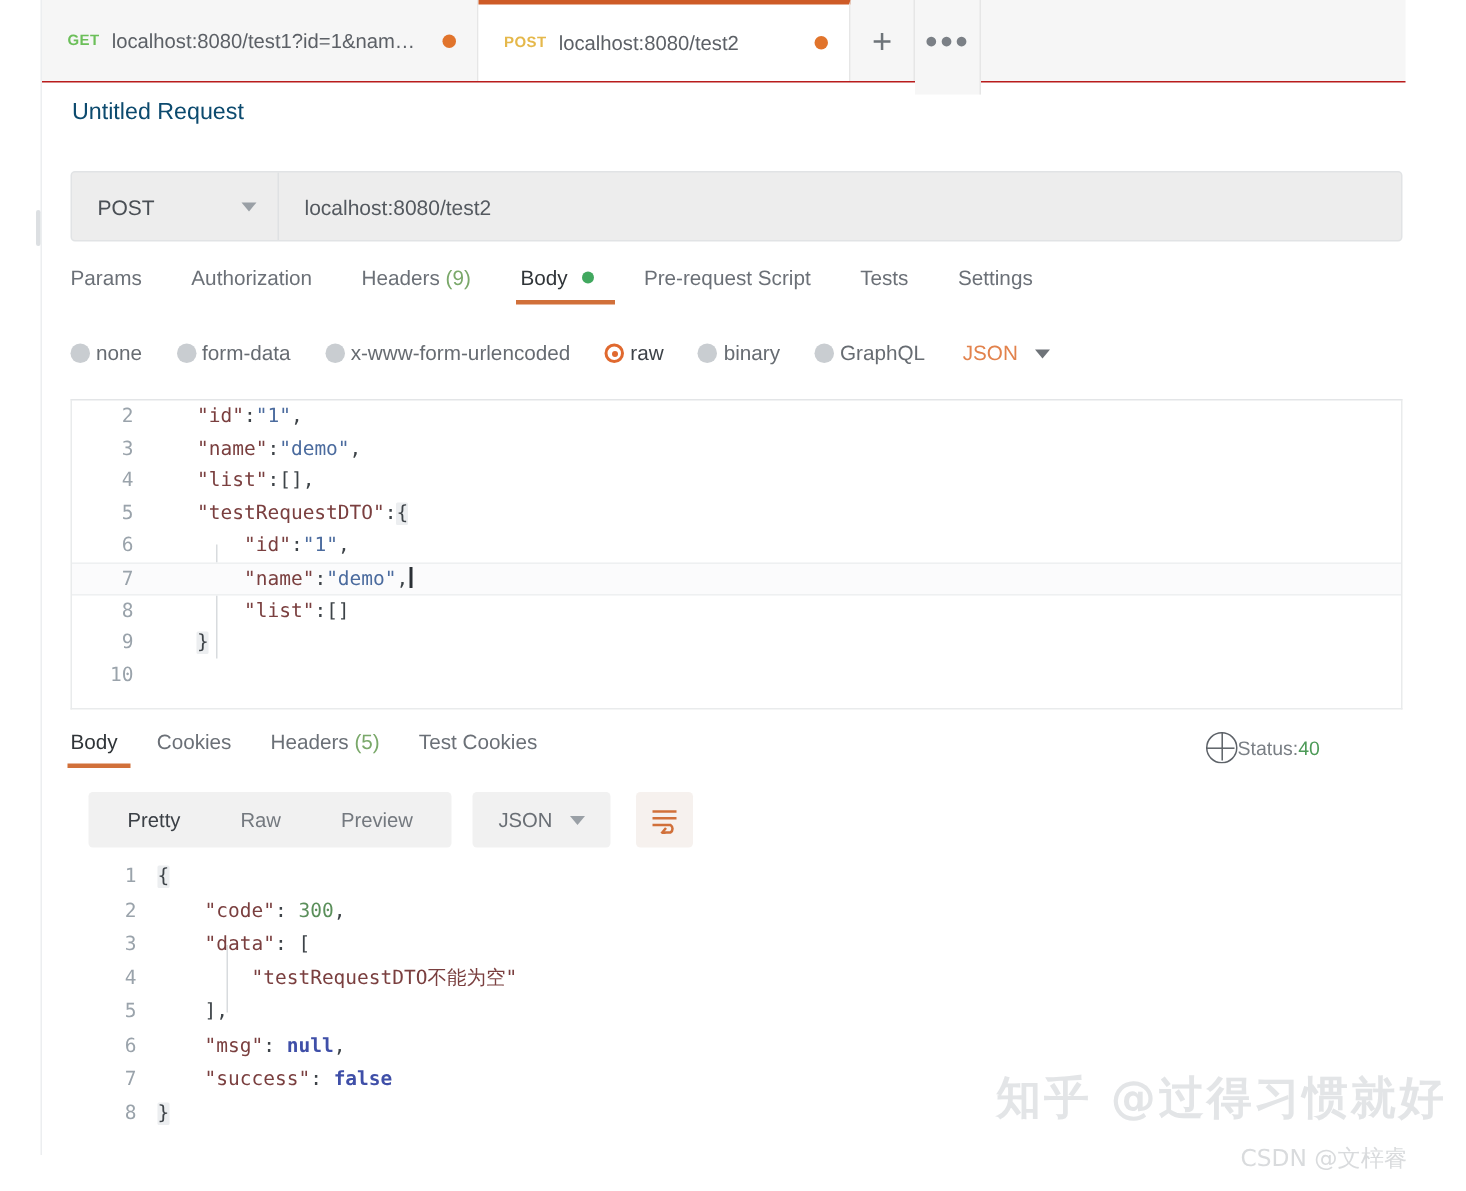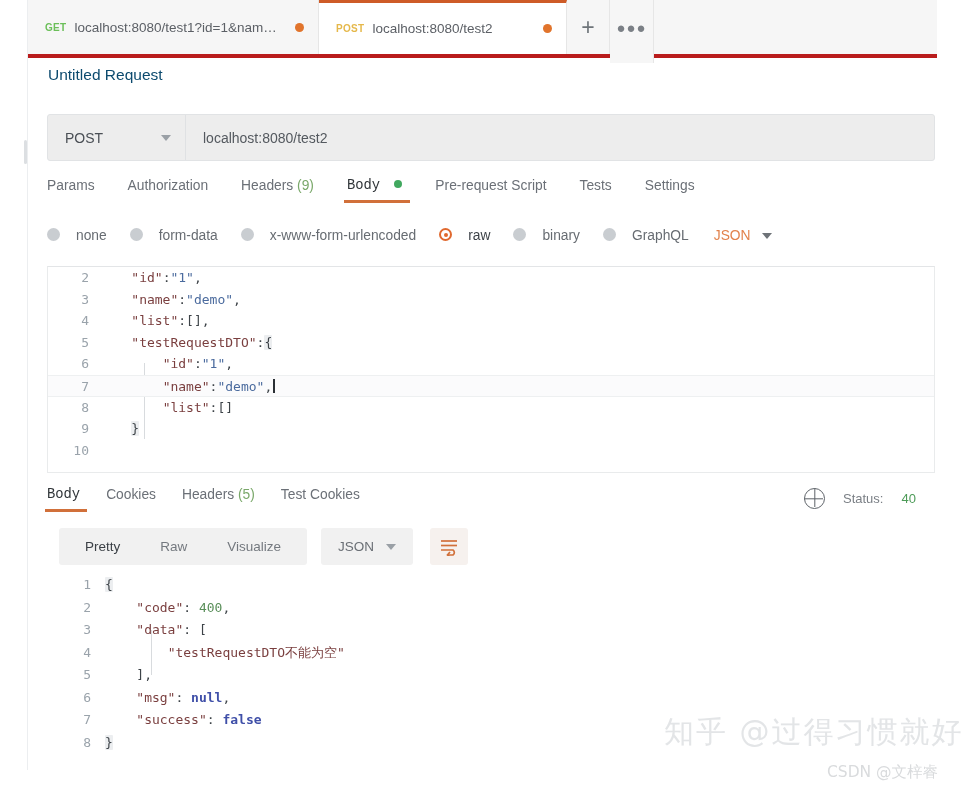--- a/index.html
+++ b/index.html
@@ -51,21 +51,21 @@
     background: #ffffff;
   }
 
   
   .tabstrip {
     position: absolute;
     left: 0; top: 0;
     width: 909px;
     height: 54px;
     background: #f6f6f6;
-    border-bottom: 4px solid #b91c1c;
+    border-bottom: 1px solid #b91c1c;
     display: flex;
     align-items: stretch;
   }
   .tab {
     position: relative;
     display: flex;
     align-items: center;
     gap: 8px;
     padding: 0 14px 0 17px;
     height: 54px;
@@ -181,21 +181,21 @@
   .rtab {
     position: relative;
     padding: 0 21px 13px 0;
     margin-right: 12px;
     font-size: 13.8px;
     color: #6b7077;
     cursor: pointer;
     white-space: nowrap;
   }
   .rtab .cnt { color: #7aa86a; }
-  .rtab.sel { color: #2f3438; font-family: Liberation Mono, monospace; }
+  .rtab.sel { color: #2f3438; }
   .rtab.sel::after {
     content: "";
     position: absolute;
     left: -3px;
     bottom: 3px;
     width: 66px;
     height: 3px;
     background: #d1703a;
   }
   .rtab .bodydot {
@@ -210,21 +210,22 @@
   
   .body-types {
     position: absolute;
     left: 19px;
     top: 228px;
     display: flex;
     align-items: center;
   }
   .radio {
     display: flex;
-    gap: 16px;
+    align-items: center;
+    gap: 4px;
     margin-right: 23px;
     font-size: 13.8px;
     color: #676c72;
     cursor: pointer;
     white-space: nowrap;
   }
   .radio .bullet {
     width: 13px; height: 13px;
     border-radius: 50%;
     background: #c9cdd1;
@@ -332,21 +333,20 @@
   }
   .resp-tabs .rtab { margin-right: 10px; padding-right: 16px; }
   .resp-tabs .rtab.sel::after { width: 42px; left: -2px; }
 
   .status-area {
     position: absolute;
     right: -7px;
     top: 488px;
     display: flex;
     align-items: center;
-    gap: 18px;
     font-size: 13px;
     color: #7a7f85;
     white-space: nowrap;
     overflow: hidden;
     width: 140px;
   }
   .globe {
     width: 19px; height: 19px;
     border: 1.4px solid #5d6268;
     border-radius: 50%;
@@ -450,20 +450,21 @@
   
   .wm-zhihu {
     position: absolute;
     left: 664px;
     top: 712px;
     font-size: 30px;
     color: #e3e5e7;
     letter-spacing: 2px;
     white-space: nowrap;
     font-family: "DejaVu Sans", sans-serif;
+    font-weight: bold;
   }
   .wm-csdn {
     position: absolute;
     left: 827px;
     top: 762px;
     font-size: 15.5px;
     color: #d9dbdd;
     white-space: nowrap;
     font-family: "DejaVu Sans", sans-serif;
   }
@@ -635,21 +636,21 @@
     <div class="status-area">
       <span class="globe"></span>
       <span>Status:</span>
       <span class="status-val">40</span>
     </div>
 
     <div class="pretty-bar">
       <div class="pill-group">
         <span class="pill sel">Pretty</span>
         <span class="pill">Raw</span>
-        <span class="pill">Visualize</span>
+        <span class="pill">Preview</span>
       </div>
       <div class="fmt-group">
         <span>JSON</span>
         <span class="caret"></span>
       </div>
       <div class="wrap-btn">
         <svg width="20" height="18" viewBox="0 0 20 18">
           <line x1="2" y1="3" x2="18" y2="3" stroke="#d1703a" stroke-width="1.7"></line>
           <line x1="2" y1="7.5" x2="18" y2="7.5" stroke="#d1703a" stroke-width="1.7"></line>
           <path d="M2 12 H14 a3 3 0 0 1 0 5 H9" fill="none" stroke="#d1703a" stroke-width="1.7"></path>
@@ -662,21 +663,21 @@
       <div class="resp-fold" style="top:56px;height:45px;"></div>
       <div class="code">
 
         <div class="cline">
           <span class="gutter">1</span>
           <span class="ctext"><span class="p brace-box">{</span></span>
         </div>
 
         <div class="cline">
           <span class="gutter">2</span>
-          <span class="ctext">    <span class="rk">"code"</span><span class="p">: </span><span class="rnum">400</span><span class="p">,</span></span>
+          <span class="ctext">    <span class="rk">"code"</span><span class="p">: </span><span class="rnum">300</span><span class="p">,</span></span>
         </div>
 
         <div class="cline">
           <span class="gutter">3</span>
           <span class="ctext">    <span class="rk">"data"</span><span class="p">: [</span></span>
         </div>
 
         <div class="cline">
           <span class="gutter">4</span>
           <span class="ctext">        <span class="rstr">"testRequestDTO不能为空"</span></span>

